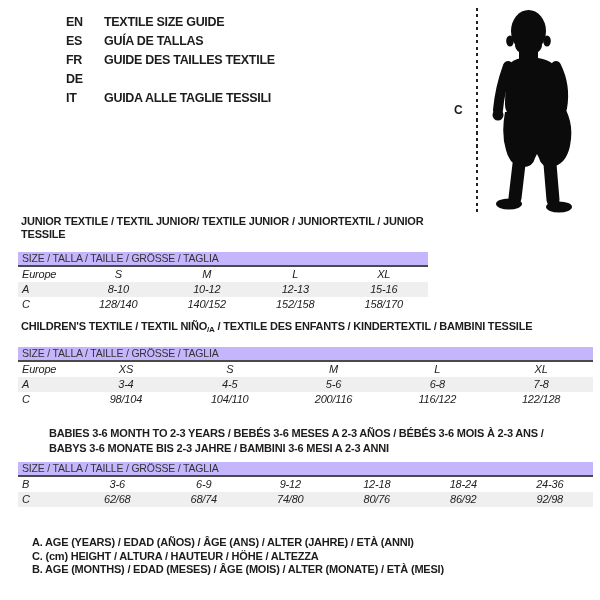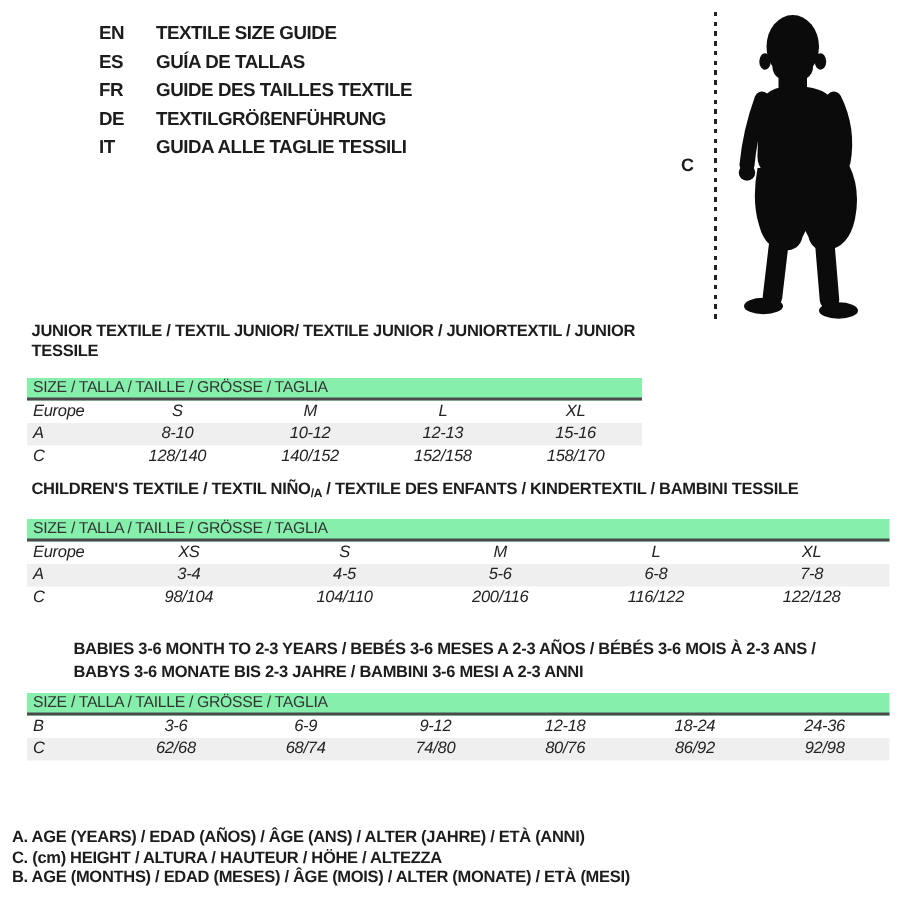--- a/index.html
+++ b/index.html
@@ -20,53 +20,52 @@
   .height-label{position:absolute;left:454px;top:103px;font-size:12px;font-weight:bold;}
   .baby-svg{position:absolute;left:492px;top:8px;}
   
   .section{position:absolute;left:18px;}
   .sec-junior{top:215px;width:410px;}
   .sec-children{top:320px;width:575px;}
   .sec-babies{top:426px;width:575px;}
   .sec-title{font-size:11px;font-weight:bold;letter-spacing:-0.2px;line-height:13px;padding-left:3px;}
   .sec-title.two-line{line-height:15px;margin-left:28px;}
   .size-bar{
-    margin-top:11px;height:13px;line-height:13px;background:#86efac;
+    margin-top:11px;height:13px;line-height:13px;background:#c4b5fd;
     border-bottom:2px solid #4a4a4a;color:#333;font-size:10.5px;
     padding-left:4px;letter-spacing:-0.2px;
   }
   .sec-babies .size-bar{margin-top:6px;}
   .t-row{display:flex;height:15px;line-height:15px;font-size:11px;color:#222;letter-spacing:-0.2px;font-style:italic;}
   .t-row.alt{background:#efefef;}
   .t-label{width:52px;padding-left:4px;flex:none;}
   .t-cell{flex:1;text-align:center;}
   .sub{font-size:8px;vertical-align:-2px;}
   
-  .footnotes{position:absolute;left:8px;top:536px;margin-top:16px;}
+  .footnotes{position:absolute;left:32px;top:536px;}
   .footnote{font-size:11px;font-weight:bold;line-height:13.5px;letter-spacing:-0.2px;}
 </style>
 </head>
 <body>
 
 <div class="lang-block">
   <div class="lang-row">
     <span class="lang-code">EN</span>
     <span class="lang-title">TEXTILE SIZE GUIDE</span>
   </div>
   <div class="lang-row">
     <span class="lang-code">ES</span>
     <span class="lang-title">GUÍA DE TALLAS</span>
   </div>
   <div class="lang-row">
     <span class="lang-code">FR</span>
     <span class="lang-title">GUIDE DES TAILLES TEXTILE</span>
   </div>
   <div class="lang-row">
     <span class="lang-code">DE</span>
-    <span class="lang-title">TEXTILGRÖßENFÜHRUNG</span>
   </div>
   <div class="lang-row">
     <span class="lang-code">IT</span>
     <span class="lang-title">GUIDA ALLE TAGLIE TESSILI</span>
   </div>
 </div>
 
 <div class="dotted-line"></div>
 <div class="height-label">C</div>
 <svg class="baby-svg" width="94" height="206" viewBox="0 0 94 206">

